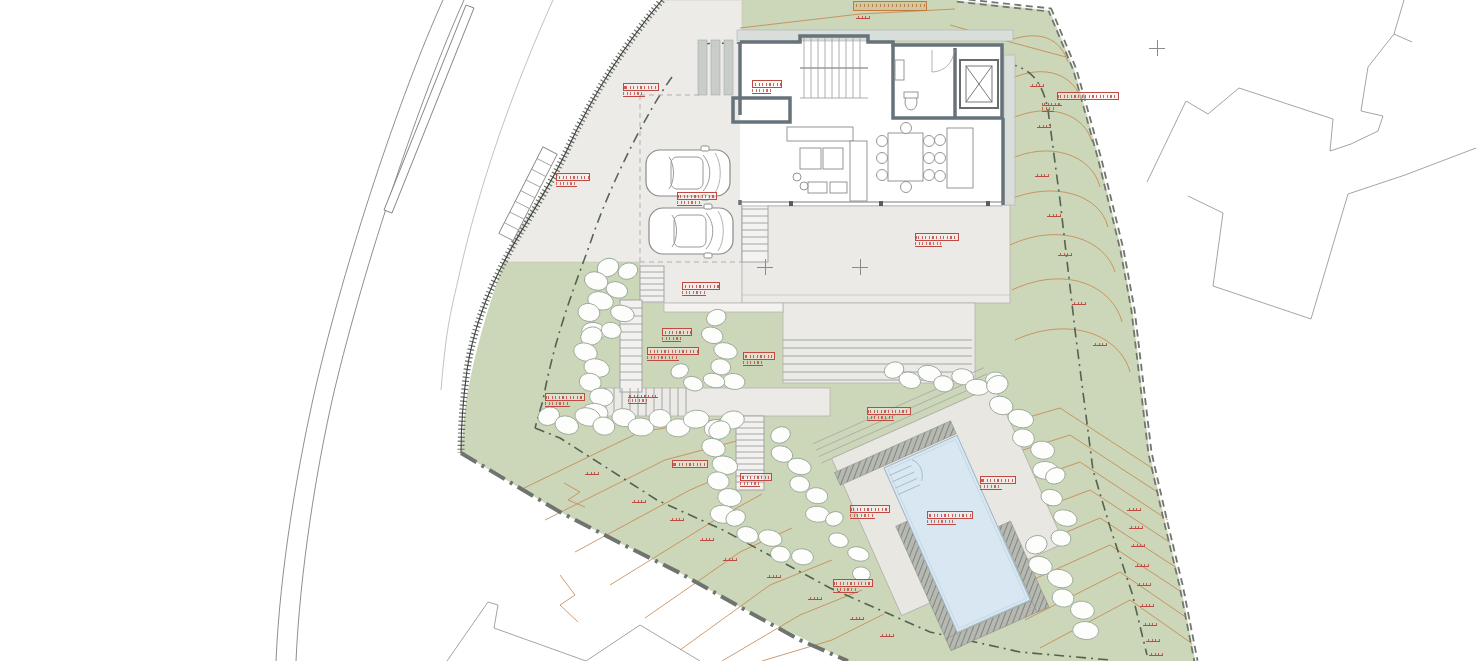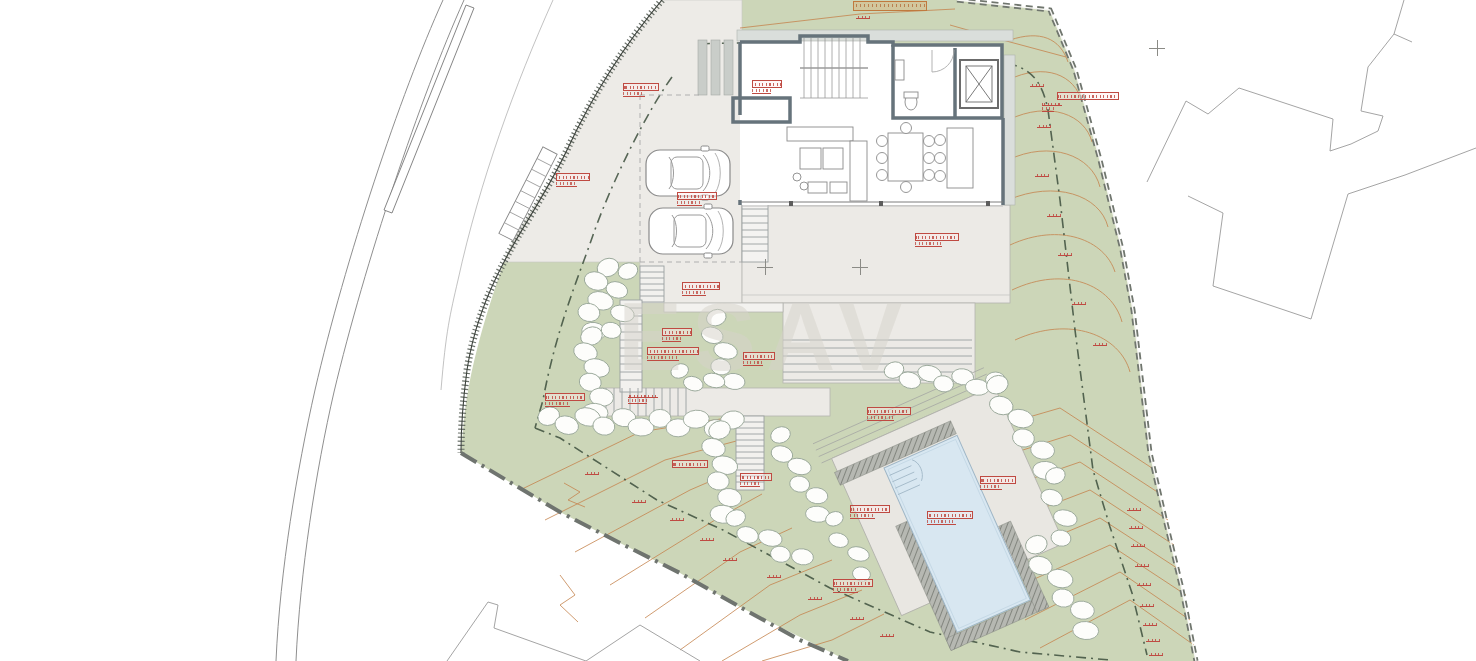--- a/index.html
+++ b/index.html
@@ -413,21 +413,20 @@
         <ellipse cx="1061.1" cy="539.1" rx="10" ry="8" transform="rotate(11 1066.0 538.0)"></ellipse>
         <ellipse cx="1037.3" cy="545.7" rx="11" ry="9" transform="rotate(-20 1034.0 548.0)"></ellipse>
         <ellipse cx="1041.1" cy="566.9" rx="12" ry="9" transform="rotate(17 1045.2 564.0)"></ellipse>
         <ellipse cx="1059.7" cy="577.7" rx="13" ry="9" transform="rotate(14 1056.4 580.0)"></ellipse>
         <ellipse cx="1063.5" cy="598.9" rx="11" ry="9" transform="rotate(11 1067.6 596.0)"></ellipse>
         <ellipse cx="1082.1" cy="609.7" rx="12" ry="9" transform="rotate(8 1078.8 612.0)"></ellipse>
         <ellipse cx="1085.9" cy="630.9" rx="13" ry="9" transform="rotate(5 1090.0 628.0)"></ellipse>
       </g>
   </svg>
 
-  <div id="watermark">ESAV</div>
 
   <div id="annos">
       <div class="anno boxed-orange" style="left: 853px; top: 1px; width: 74px;">
         <div class="l1"></div>
       </div>
       <div class="anno tick" style="left: 856px; top: 14px; width: 14px;">
         <div class="l1"></div>
       </div>
       <div class="anno boxed1" style="left: 1057px; top: 92px; width: 62px;">
         <div class="l1"></div>

